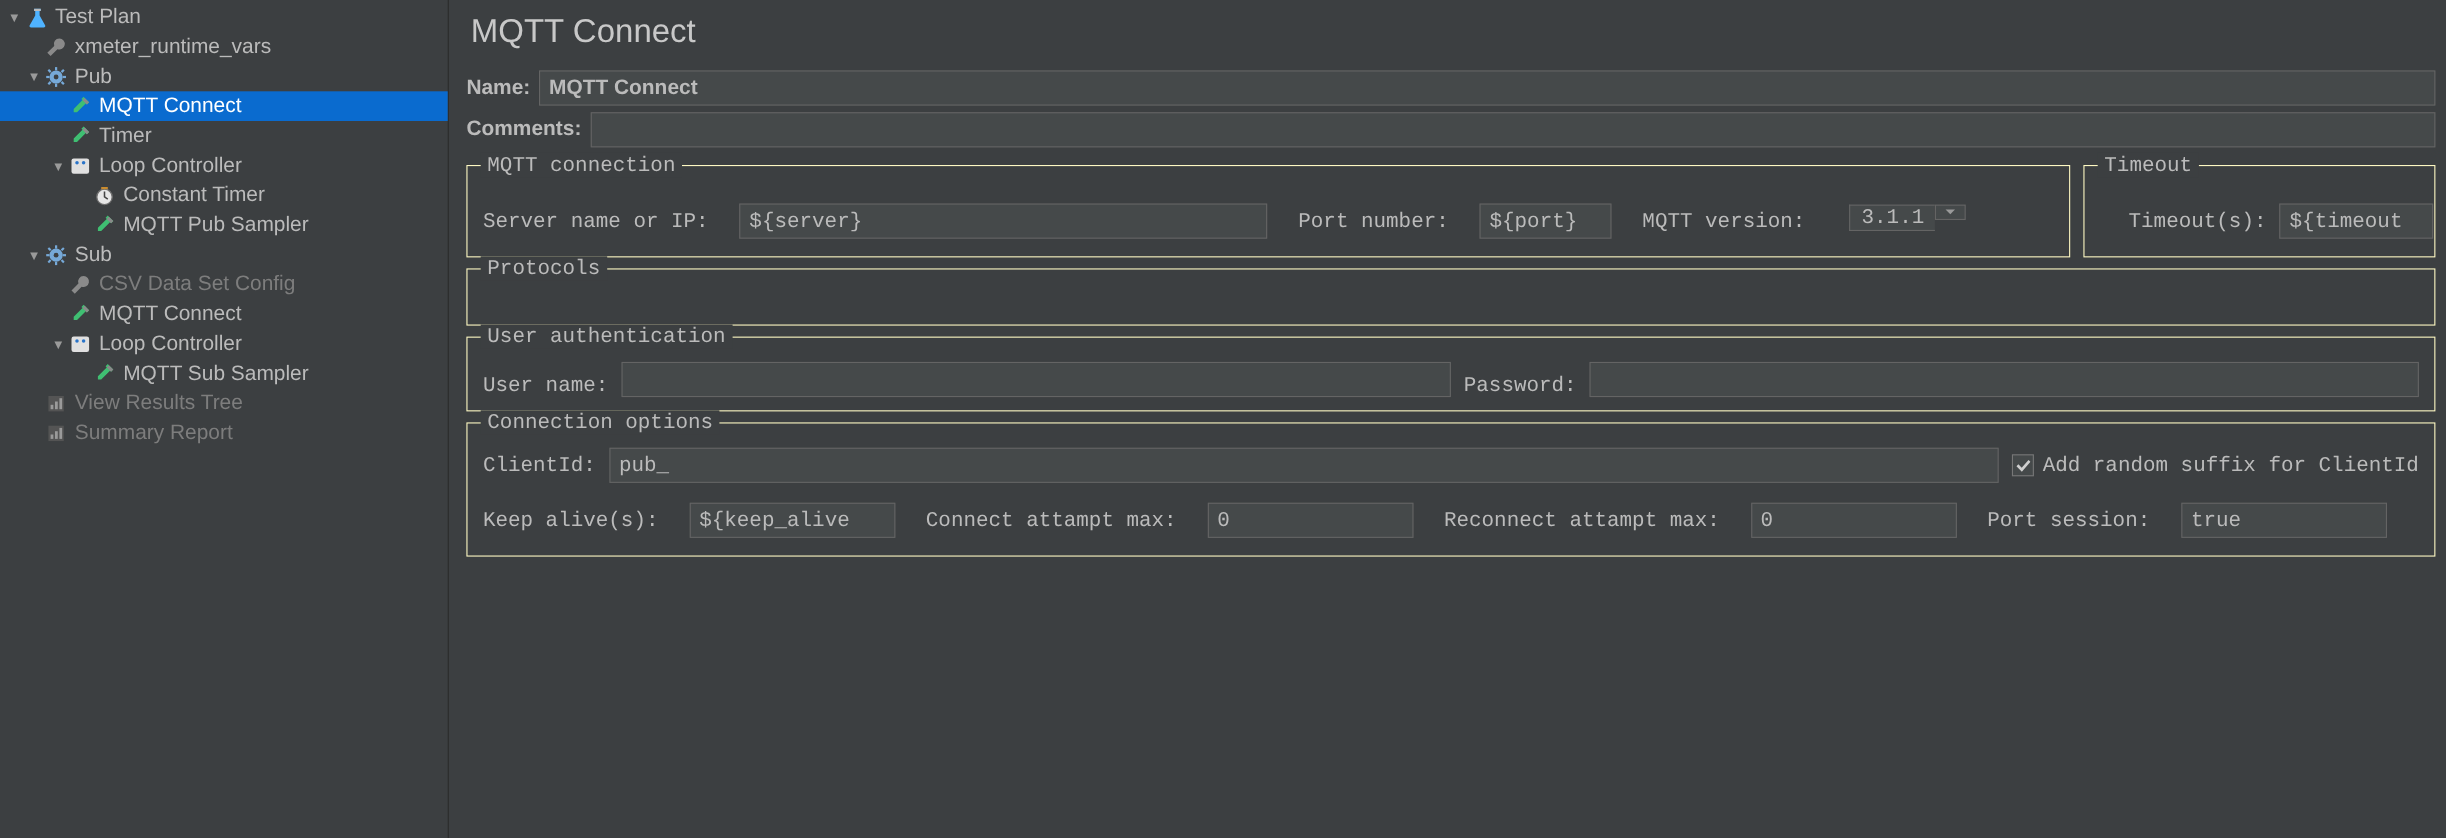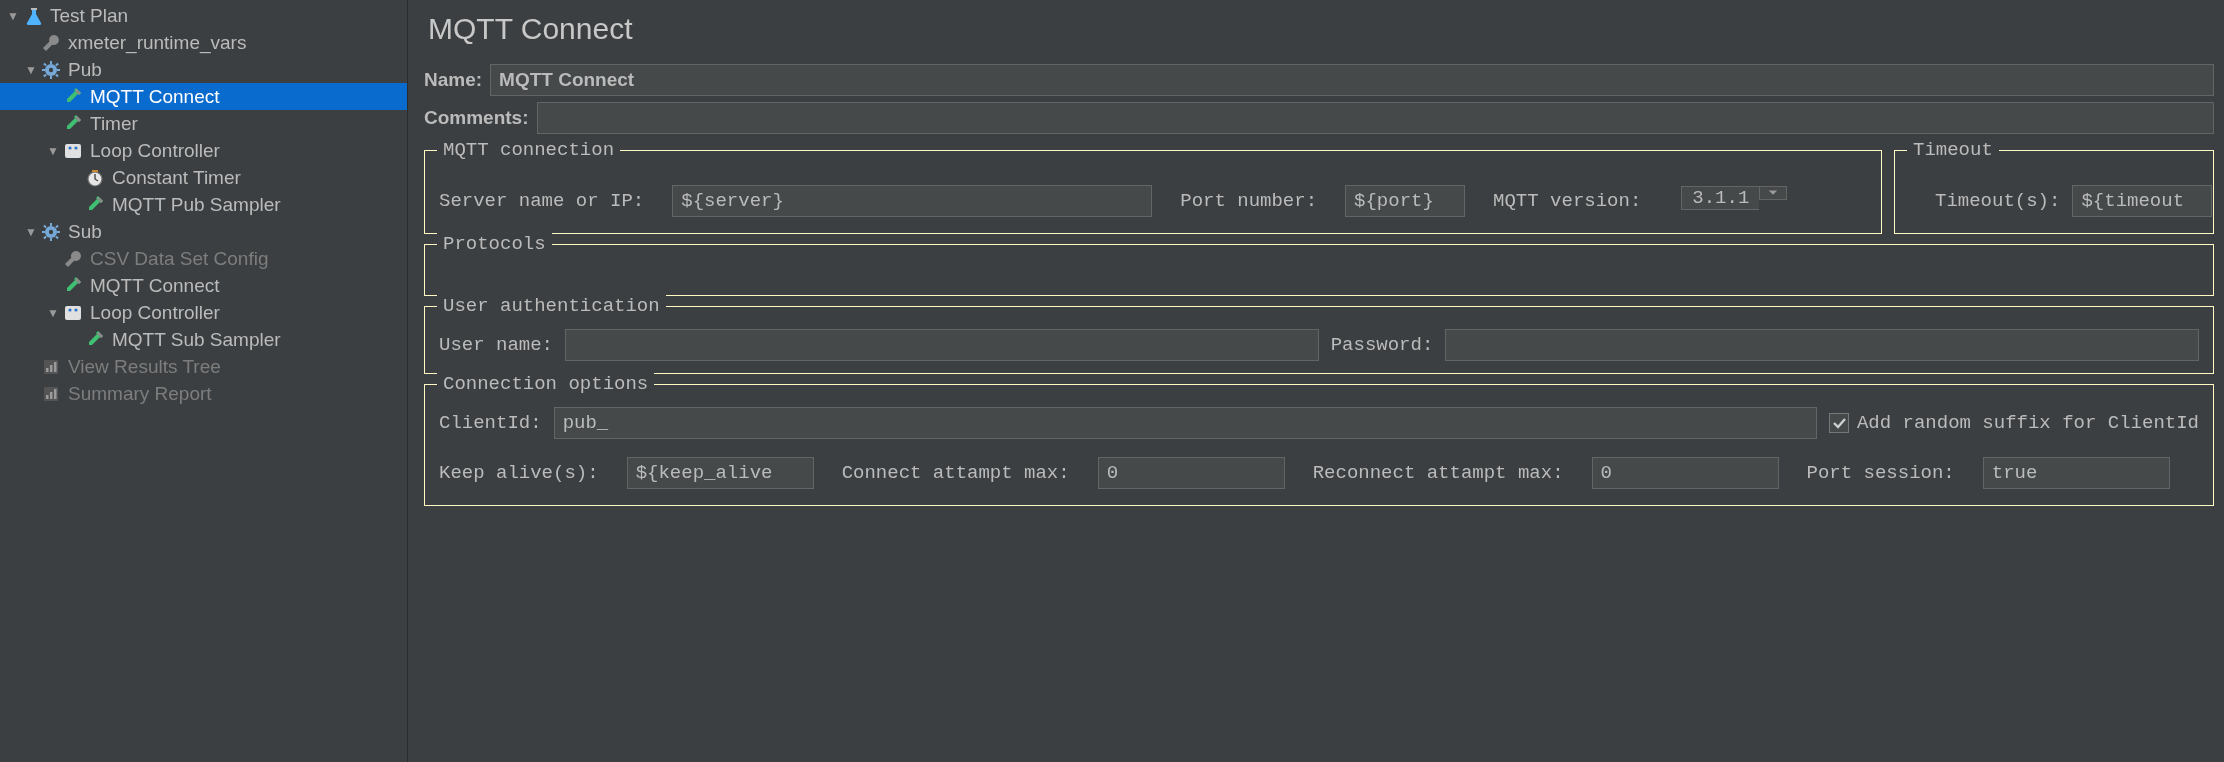--- a/index.html
+++ b/index.html
@@ -409,21 +409,21 @@
         </div>
       </div>
     </div>
 
     <div class="group">
       <span class="legend">Protocols</span>
     </div>
 
     <div class="group" style="padding-top:22px; padding-bottom:12px;">
       <span class="legend">User authentication</span>
-      <div class="inline-group" style="width:100%;">
+      <div class="inline-group" style="width:100%;align-items:flex-end;">
         <label>User name:</label>
         <input type="text" class="in-flex" style="flex: 1 1 0%;" value="">
         <label>Password:</label>
         <input type="text" class="in-flex" style="flex: 1 1 0%;" value="">
       </div>
     </div>
 
     <div class="group" style="padding-top:22px;">
       <span class="legend">Connection options</span>
 

